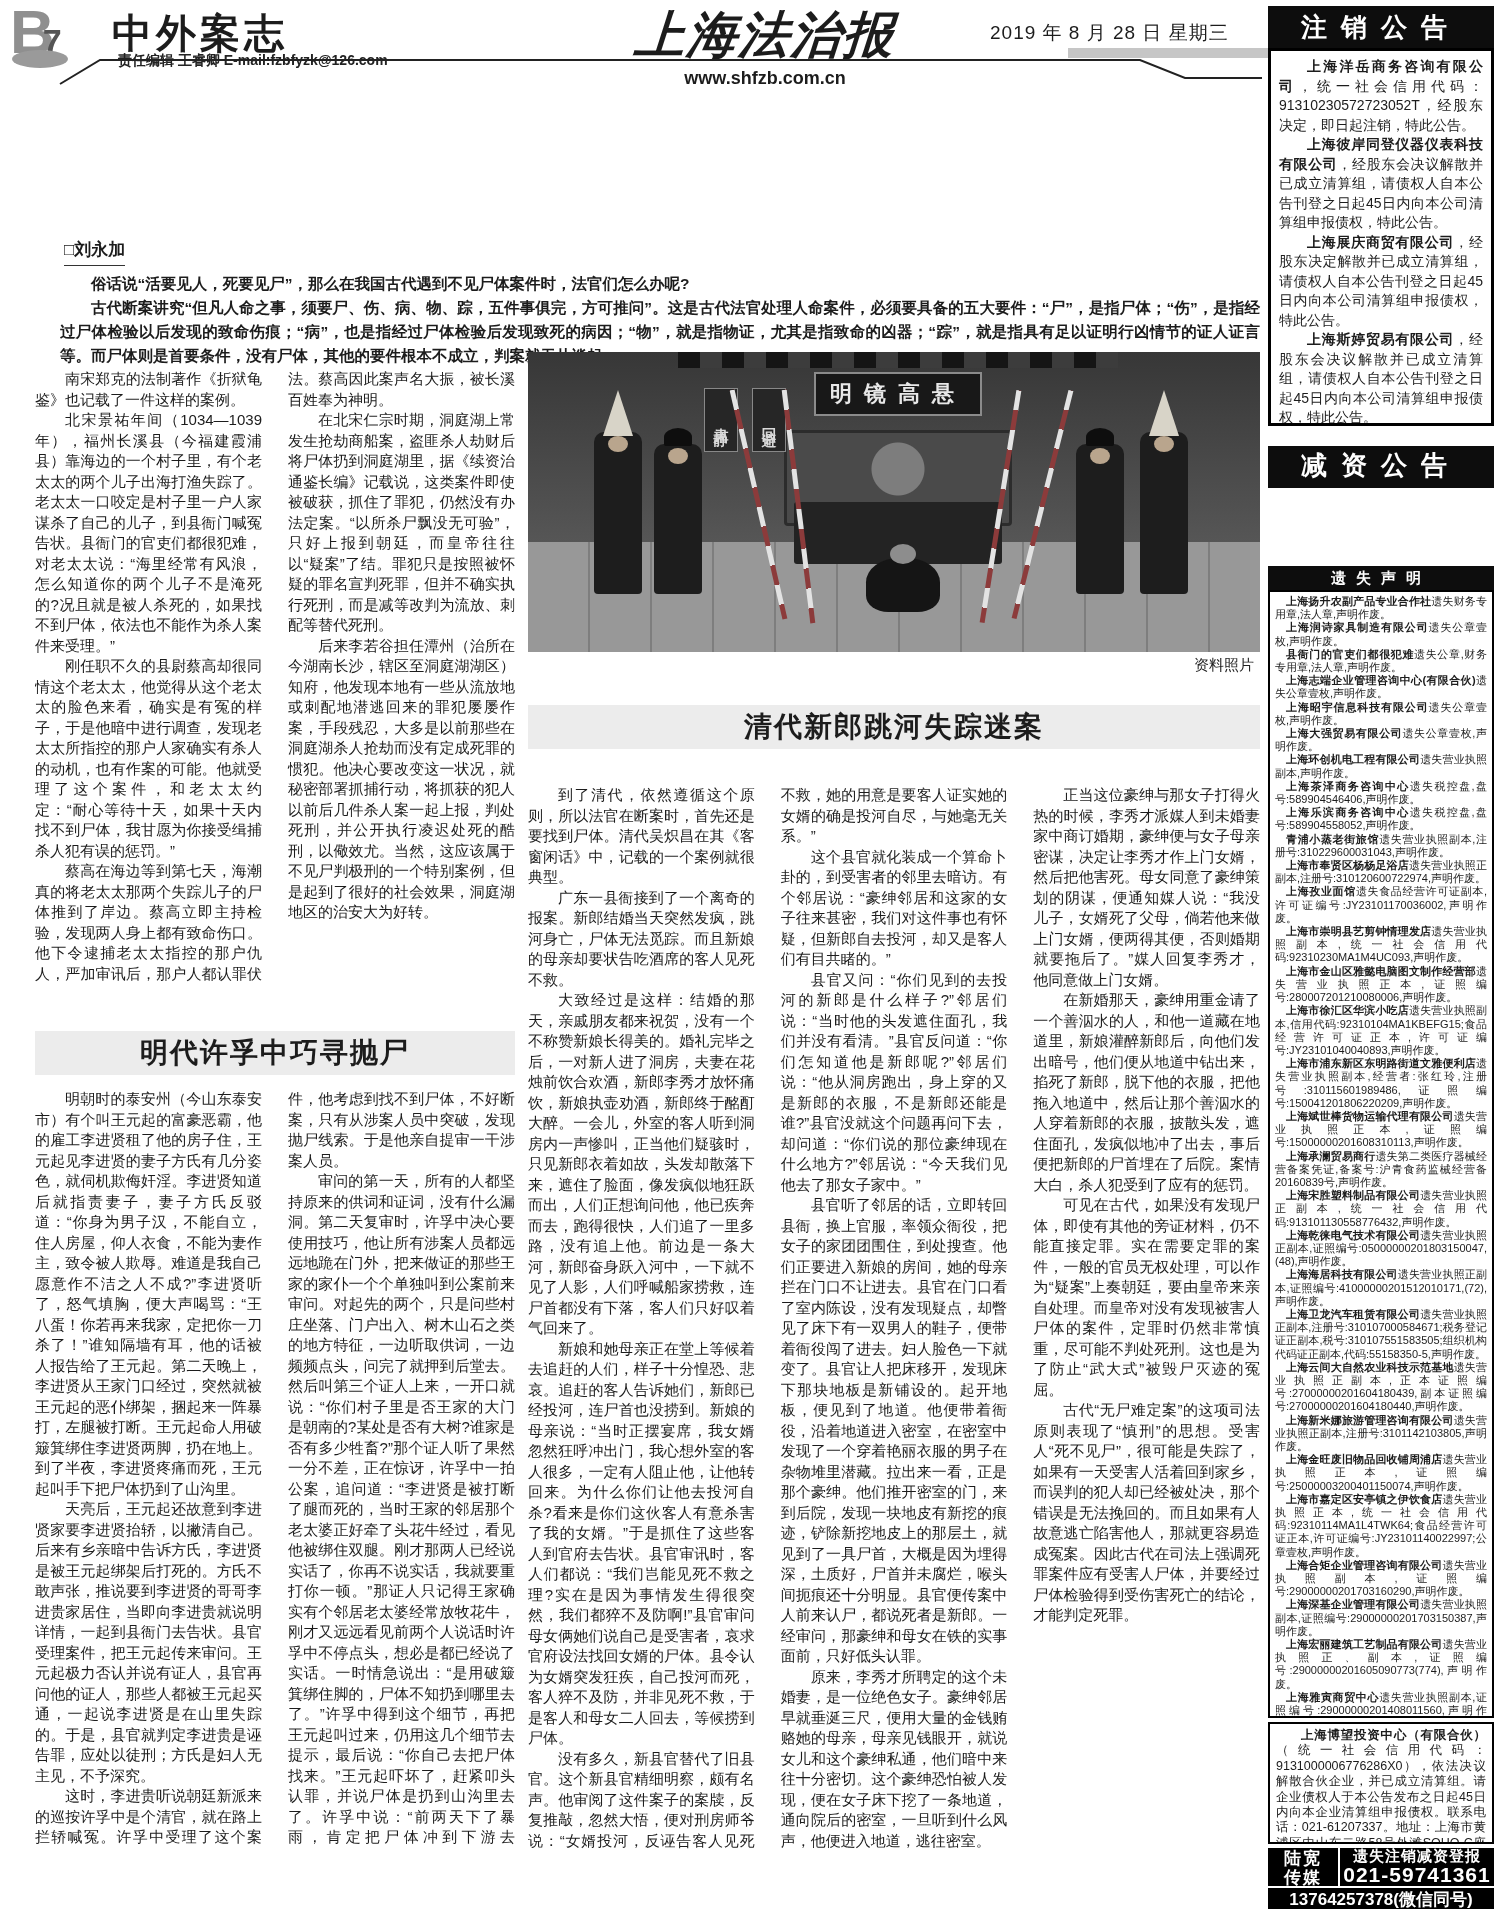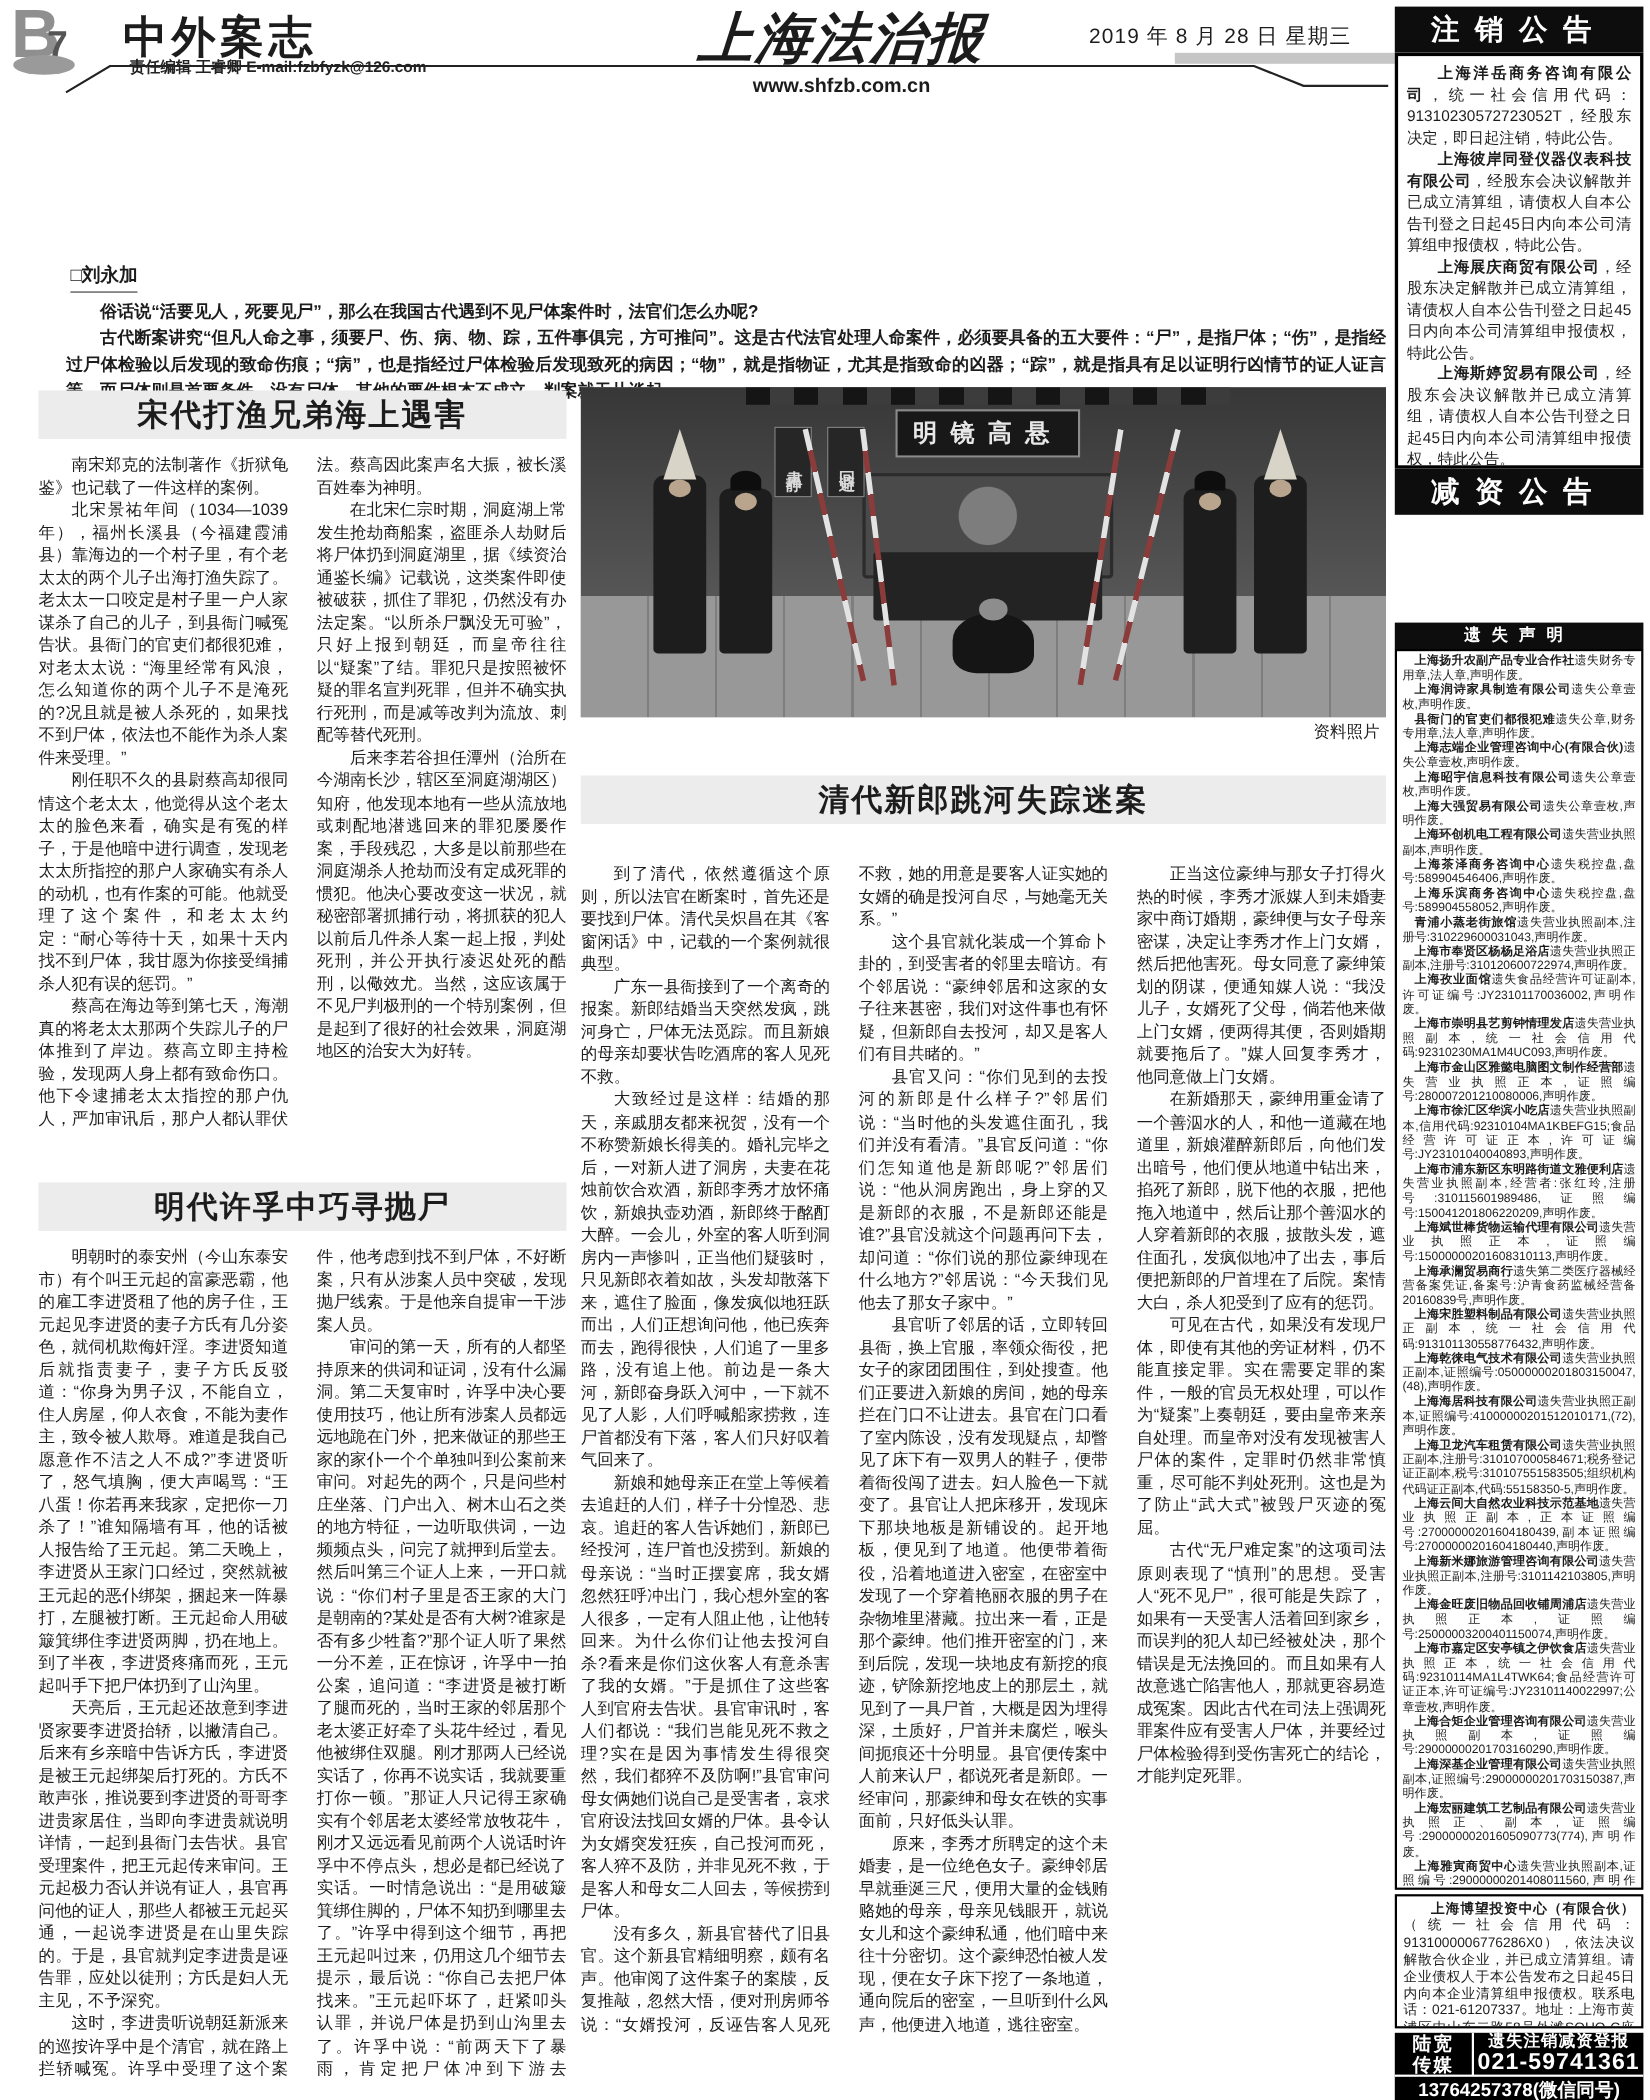--- a/index.html
+++ b/index.html
@@ -54,21 +54,21 @@
   .ph-kneel-head { position:absolute; left:362px; bottom:88px; width:26px; height:20px; background:#8d8d8d; border-radius:50%; }
   .ph-pole { position:absolute; width:5px; height:235px; background:repeating-linear-gradient(#e3e3e3 0 20px,#8c3b3b 20px 40px); }
   .ph-banner { position:absolute; top:36px; width:34px; height:64px; background:#262626; border:1px solid #888; color:#d9d9d9; writing-mode:vertical-rl; text-align:center; font-size:15px; font-weight:bold; letter-spacing:4px; line-height:32px; }
   .photo-caption { width:732px; text-align:right; font-size:15px; padding:4px 6px 0 0; color:#222; }
 
   
   .sidebar { position:absolute; left:1268px; top:6px; width:226px; height:1903px; }
   .sb-head { position:absolute; left:0; width:226px; background:#0d0d0d; color:#fff; text-align:center; font-weight:900; font-family:"DejaVu Serif", serif; }
   .sb-head.big { height:42px; line-height:42px; font-size:26px; letter-spacing:14px; }
   #zx-head { top:0; }
-  #jz-head { top:420px; }
+  #jz-head { top:440px;font-family:Liberation Mono, monospace; }
   #ys-head { top:560px; height:24px; line-height:24px; font-size:15px; letter-spacing:10px; font-family:"Liberation Sans", sans-serif; }
   .sb-box { position:absolute; left:0; width:226px; border:3px solid #000; background:#fff; padding:6px 8px; font-size:14px; line-height:19.5px; text-align:justify; overflow:hidden; }
   #zx-box { top:42px; height:378px; }
   #jz-box { top:466px; height:90px; }
   .sb-box p { text-indent:2em; }
   .sb-box b { font-weight:900; }
   #ys-box { top:584px; height:1128px; border-width:2px; padding:3px 5px; font-size:11px; line-height:13.2px; }
   #ys-box p { text-indent:1em; }
   #bw-box { top:1716px; height:122px; border-width:2px; font-size:12.5px; line-height:15.4px; padding:4px 6px; }
   .ad { position:absolute; left:0; top:1842px; width:226px; height:64px; background:#000; color:#fff; display:grid; grid-template-rows:40px 24px; }
@@ -99,21 +99,20 @@
   </svg>
 
   <div class="byline">□刘永加</div>
   <div class="intro">
 
   <p>俗话说“活要见人，死要见尸”，那么在我国古代遇到不见尸体案件时，法官们怎么办呢?</p>
       <p>古代断案讲究“但凡人命之事，须要尸、伤、病、物、踪，五件事俱完，方可推问”。这是古代法官处理人命案件，必须要具备的五大要件：“尸”，是指尸体；“伤”，是指经过尸体检验以后发现的致命伤痕；“病”，也是指经过尸体检验后发现致死的病因；“物”，就是指物证，尤其是指致命的凶器；“踪”，就是指具有足以证明行凶情节的证人证言等。而尸体则是首要条件，没有尸体，其他的要件根本不成立，判案就无从谈起。</p>
     </div>
 
   <div class="left-block">
-    <div class="band">宋代打渔兄弟海上遇害</div>
     <div id="song-text" class="cols2">
 
     <p>南宋郑克的法制著作《折狱龟鉴》也记载了一件这样的案例。</p>
         <p>北宋景祐年间（1034—1039年），福州长溪县（今福建霞浦县）靠海边的一个村子里，有个老太太的两个儿子出海打渔失踪了。老太太一口咬定是村子里一户人家谋杀了自己的儿子，到县衙门喊冤告状。县衙门的官吏们都很犯难，对老太太说：“海里经常有风浪，怎么知道你的两个儿子不是淹死的?况且就是被人杀死的，如果找不到尸体，依法也不能作为杀人案件来受理。”</p>
         <p>刚任职不久的县尉蔡高却很同情这个老太太，他觉得从这个老太太的脸色来看，确实是有冤的样子，于是他暗中进行调查，发现老太太所指控的那户人家确实有杀人的动机，也有作案的可能。他就受理了这个案件，和老太太约定：“耐心等待十天，如果十天内找不到尸体，我甘愿为你接受缉捕杀人犯有误的惩罚。”</p>
         <p>蔡高在海边等到第七天，海潮真的将老太太那两个失踪儿子的尸体推到了岸边。蔡高立即主持检验，发现两人身上都有致命伤口。他下令逮捕老太太指控的那户仇人，严加审讯后，那户人都认罪伏法。蔡高因此案声名大振，被长溪百姓奉为神明。</p>
         <p>在北宋仁宗时期，洞庭湖上常发生抢劫商船案，盗匪杀人劫财后将尸体扔到洞庭湖里，据《续资治通鉴长编》记载说，这类案件即使被破获，抓住了罪犯，仍然没有办法定案。“以所杀尸飘没无可验”，只好上报到朝廷，而皇帝往往以“疑案”了结。罪犯只是按照被怀疑的罪名宣判死罪，但并不确实执行死刑，而是减等改判为流放、刺配等替代死刑。</p>
         <p>后来李若谷担任潭州（治所在今湖南长沙，辖区至洞庭湖湖区）知府，他发现本地有一些从流放地或刺配地潜逃回来的罪犯屡屡作案，手段残忍，大多是以前那些在洞庭湖杀人抢劫而没有定成死罪的惯犯。他决心要改变这一状况，就秘密部署抓捕行动，将抓获的犯人以前后几件杀人案一起上报，判处死刑，并公开执行凌迟处死的酷刑，以儆效尤。当然，这应该属于不见尸判极刑的一个特别案例，但是起到了很好的社会效果，洞庭湖地区的治安大为好转。</p>
       </div>
     <div id="ming-band" class="band">明代许孚中巧寻抛尸</div>

